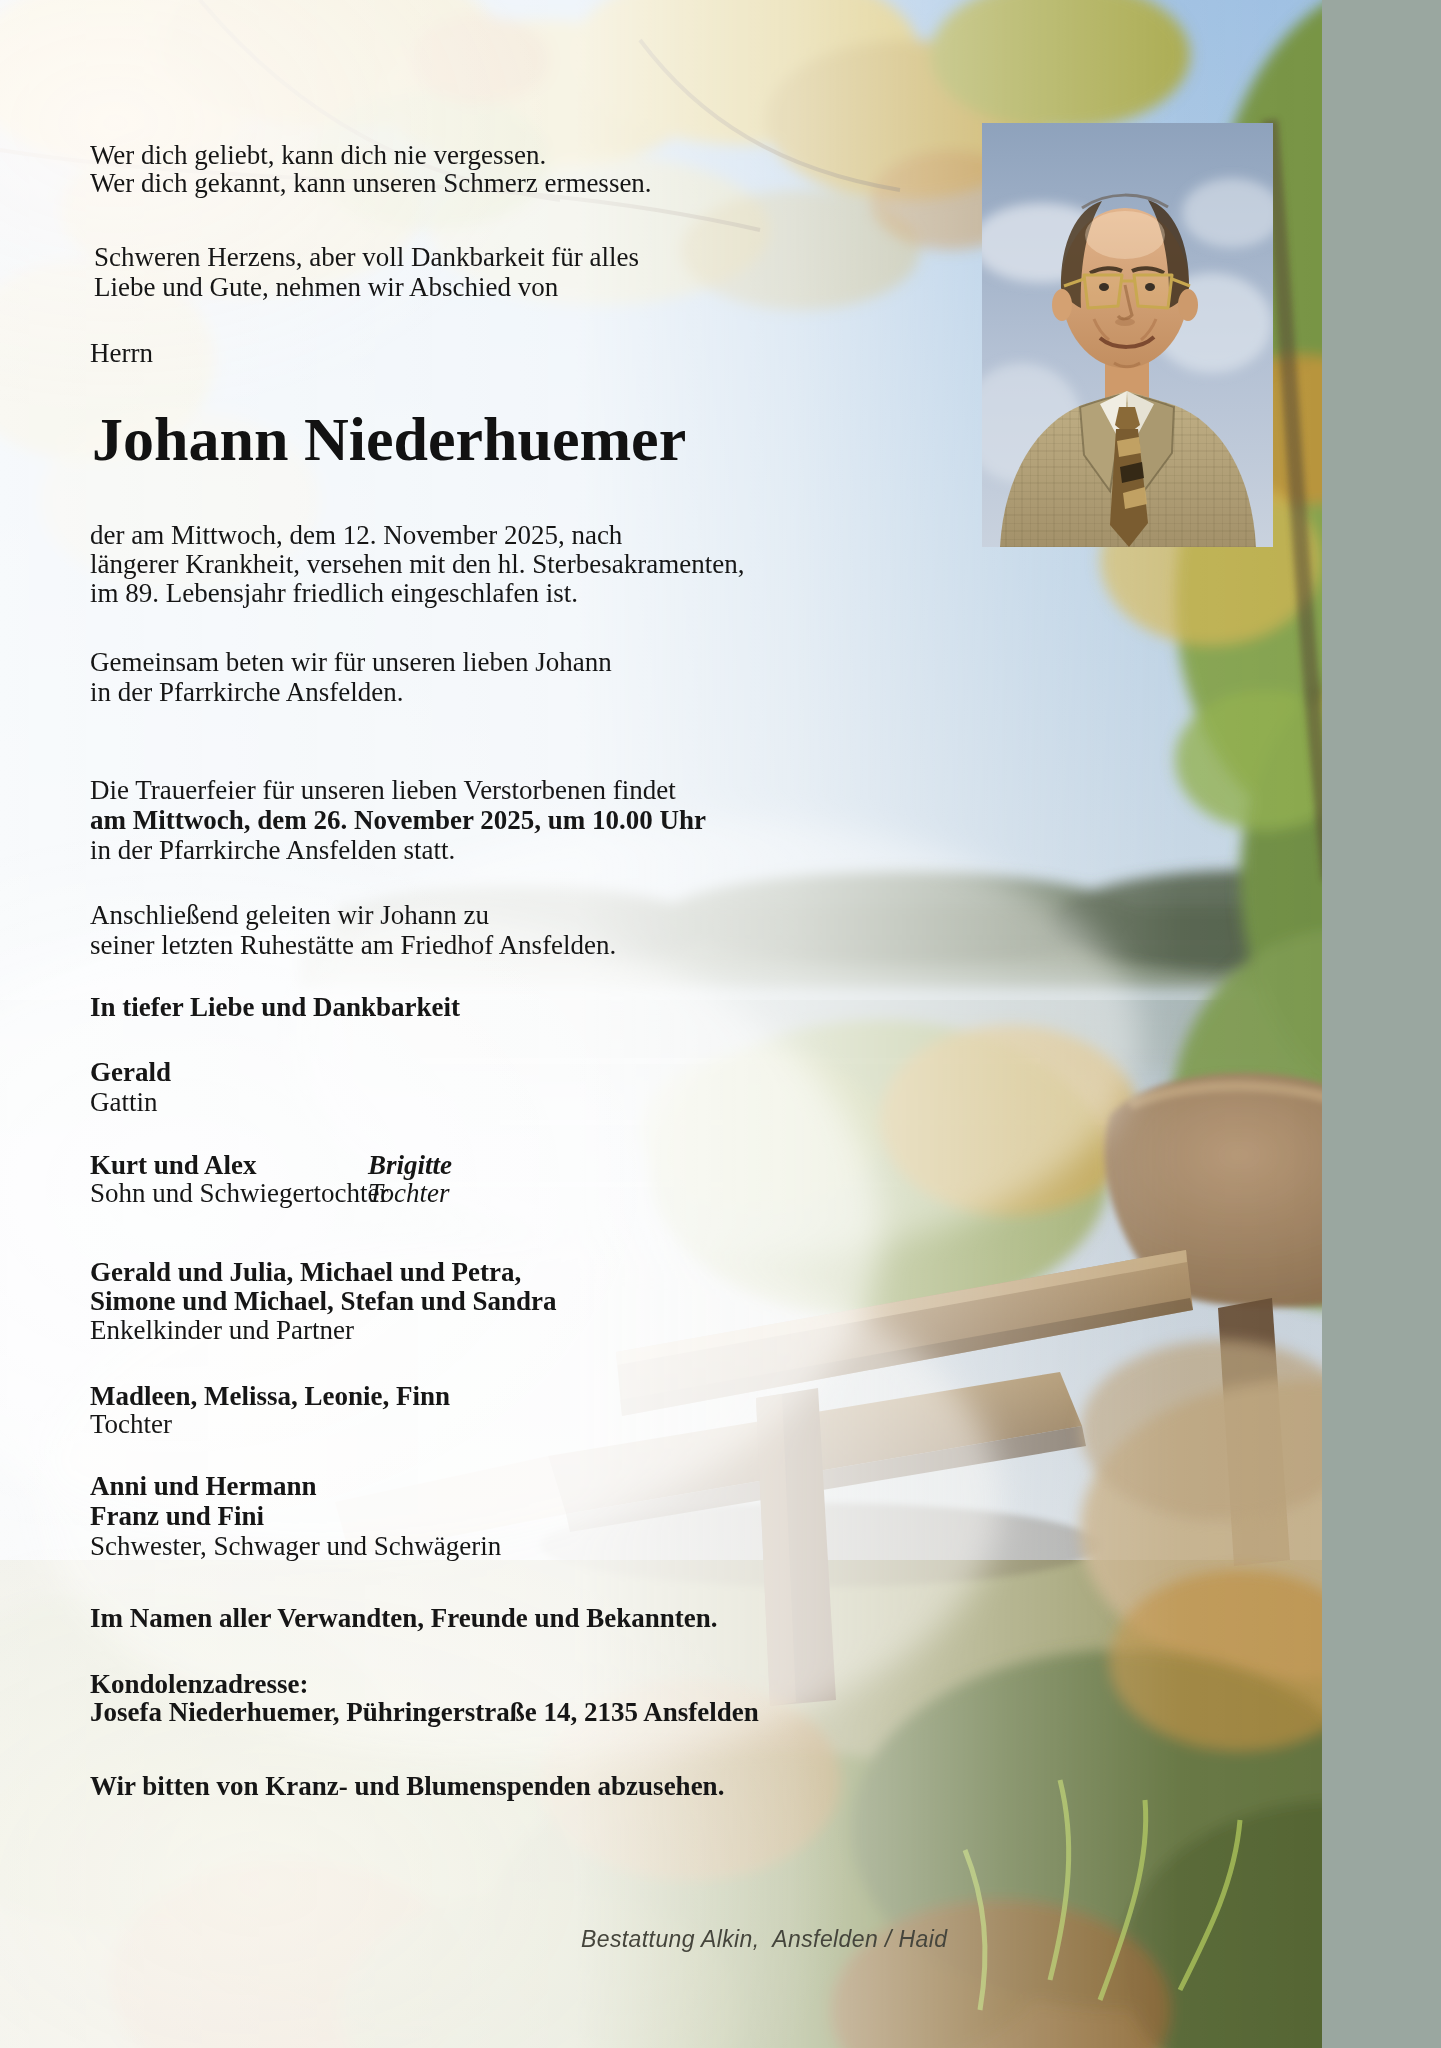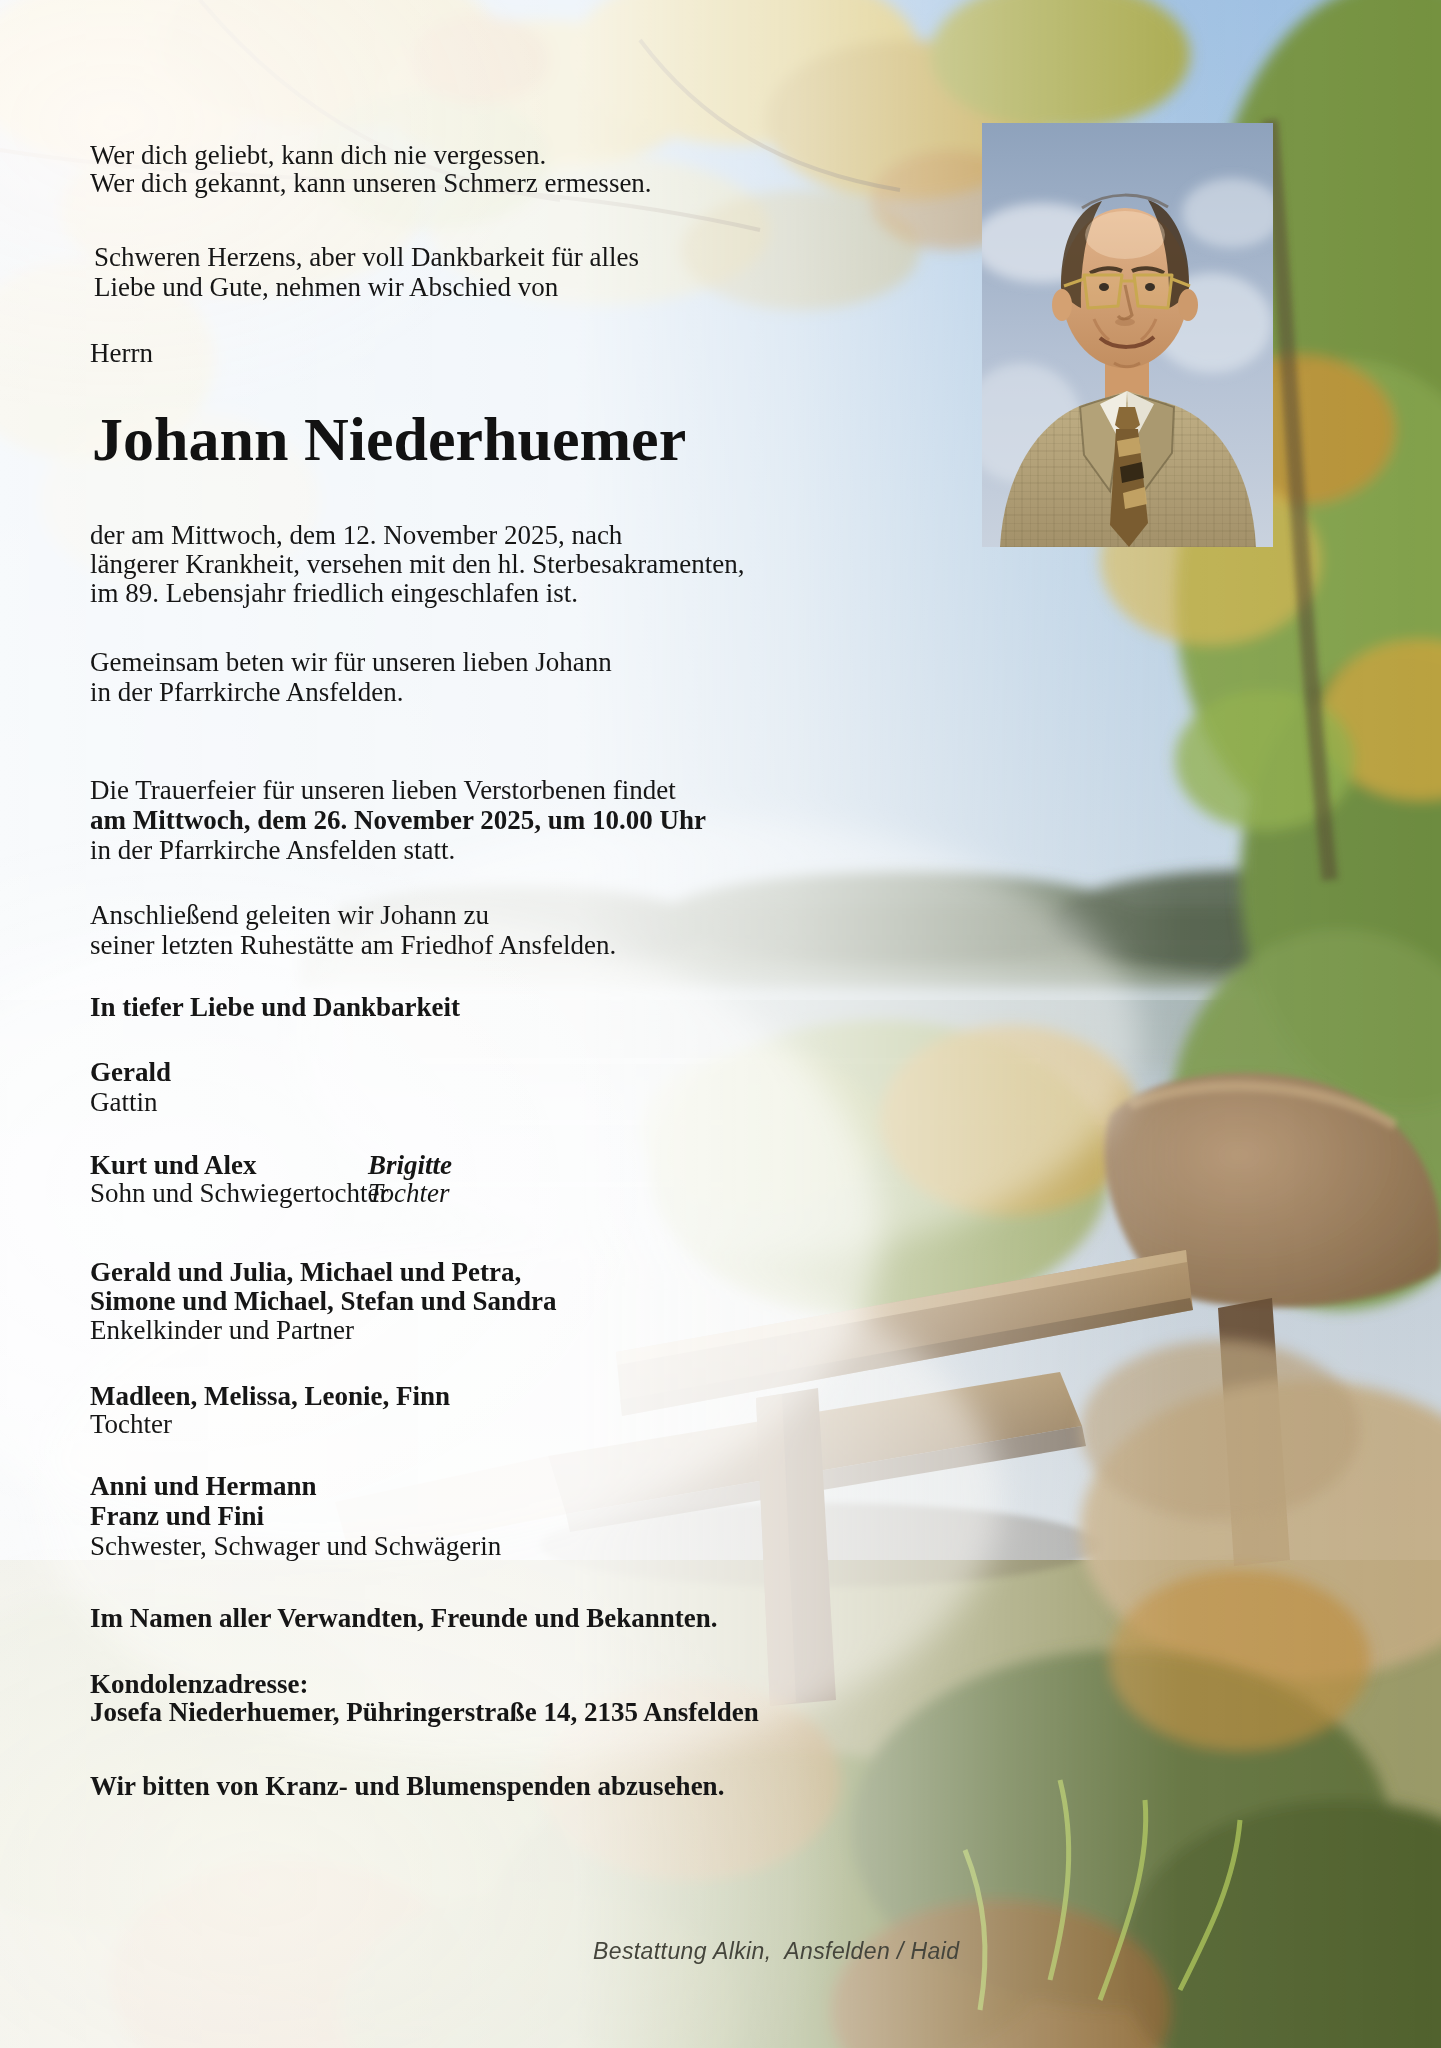--- a/index.html
+++ b/index.html
@@ -1,17 +1,17 @@
 <!DOCTYPE html>
 <html><head>
 <meta charset="utf-8">
 <style>
   html,body{margin:0;padding:0;background:#9aa7a0;}
   .page{
-    position:relative;width:1441px;height:2048px;overflow:hidden;
+    position:relative;width:1322px;height:2048px;overflow:hidden;
     font-family:"Liberation Serif","DejaVu Serif",serif;color:#161616;
     background:#f0abfc;
   }
   .bg{position:absolute;left:0;top:0;width:1441px;height:2048px;}
   .veil{
     position:absolute;left:0;top:0;width:1441px;height:2048px;pointer-events:none;
     background:
       radial-gradient(620px 420px at 8% 6%, rgba(255,250,247,.70), rgba(255,255,255,0) 70%),
       radial-gradient(700px 520px at 12% 58%, rgba(255,255,255,.55), rgba(255,255,255,0) 70%),
       radial-gradient(820px 520px at 18% 92%, rgba(253,250,243,.55), rgba(255,255,255,0) 72%),
@@ -24,21 +24,21 @@
   .para{position:absolute;left:90px;margin:0;font-size:27px;line-height:30px;white-space:pre;}
   .lh28{line-height:28px}.lh29{line-height:29px}
   .b{font-weight:bold;}
   .title{
     position:absolute;left:88px;top:403px;margin:4px;font-size:62px;line-height:64px;
     font-weight:bold;white-space:pre;color:#121212;
   }
   .cols .col{position:absolute;top:0;}
   .col2{left:278px;font-style:italic;}
   .footer{
-    position:absolute;left:577px;top:1922px;margin:16px;
+    position:absolute;left:577px;top:1922px;margin:4px;
     font-family:"Liberation Sans","DejaVu Sans",sans-serif;
     font-style:italic;font-size:23px;color:#45453c;letter-spacing:.4px;white-space:pre;
   }
 </style>
 </head>
 <body>
 
 <div class="page">
 
   <svg class="bg" viewBox="0 0 1441 2048" aria-hidden="true">

